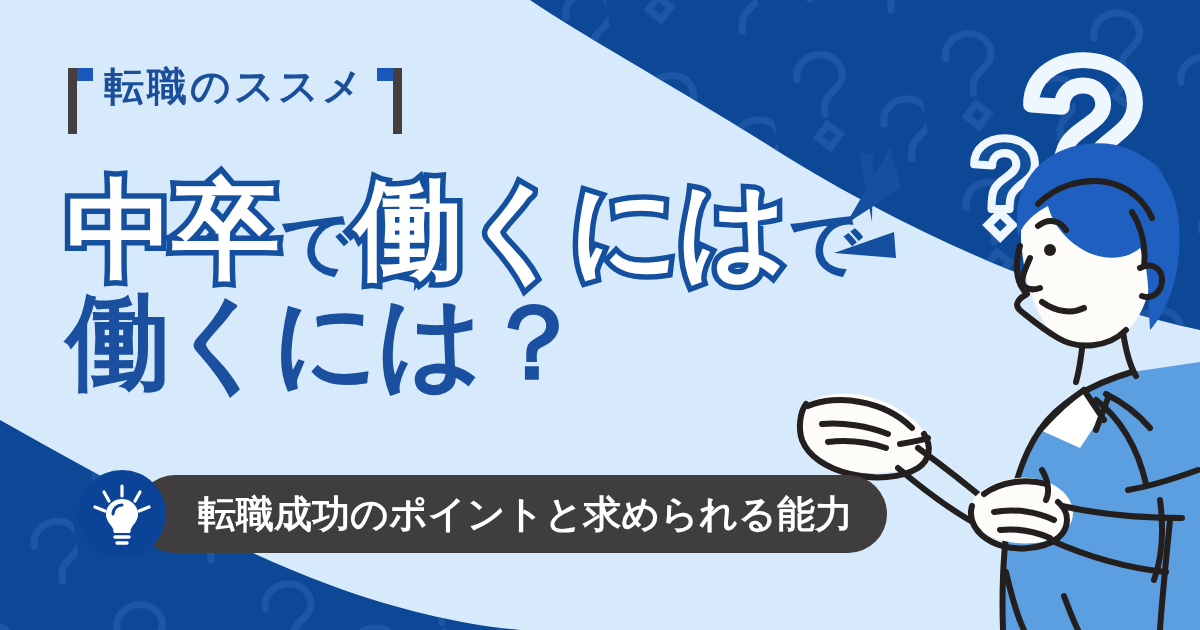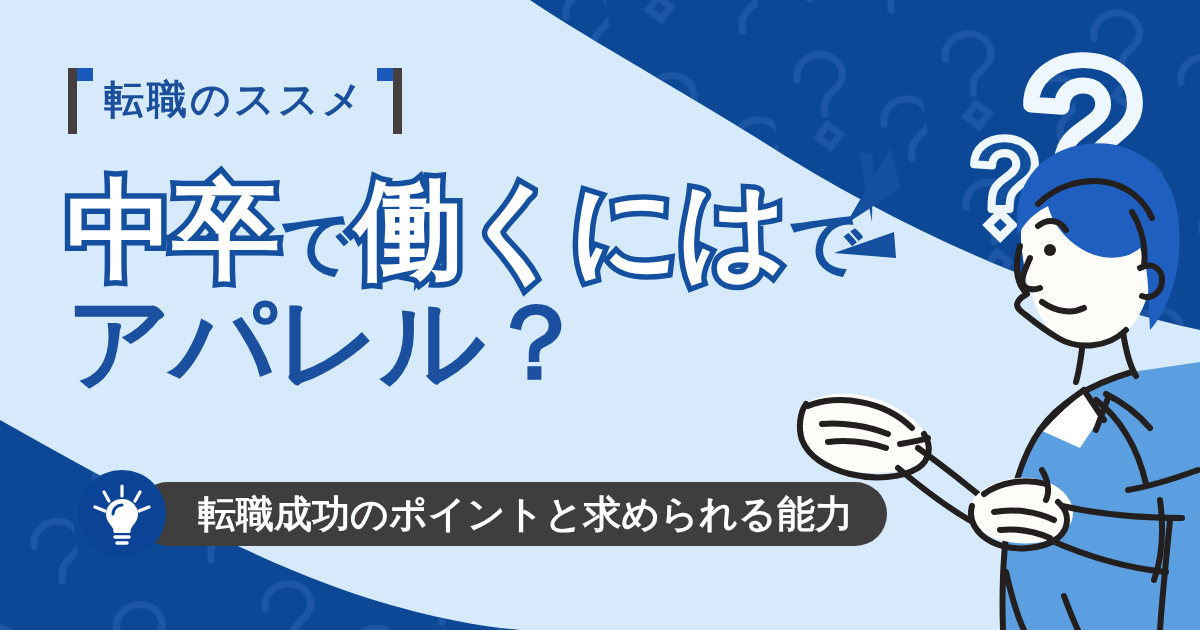--- a/index.html
+++ b/index.html
@@ -12,21 +12,21 @@
   #stage{
     position:relative;width:1200px;height:630px;overflow:hidden;
     background:#d6eafb;
   }
   .layer{position:absolute;top:0;left:0;width:1200px;height:630px;}
   svg{display:block;}
 
   
   .kicker{
     position:absolute;left:68px;top:68px;
-    display:flex;align-items:center;gap:10px;
+    display:flex;align-items:flex-start;gap:10px;
     z-index:20;
   }
   .brk{position:relative;width:26px;height:66px;}
   .brk .bar{position:absolute;top:0;width:9px;height:66px;background:#45403f;}
   .brk .tip{position:absolute;width:16px;height:13px;background:#1a59bb;}
   .brk.left .bar{left:0;}
   .brk.left .tip{left:9px;top:0;}
   .brk.right .bar{right:0;}
   .brk.right .tip{right:9px;top:0;}
   .kicker-text{
@@ -70,21 +70,21 @@
     position:relative;z-index:2;
     width:88px;height:88px;border-radius:50%;
     background:#0b4496;
     display:flex;align-items:center;justify-content:center;
     flex:0 0 auto;
   }
   .pill{
     margin-left:-30px;
     background:#3f3d3d;
     border-radius:44px;
-    height:64px;
+    height:78px;
     display:flex;align-items:center;
     padding:0 34px 0 62px;
   }
   .pill-text{
     color:#ffffff;font-size:38px;font-weight:700;
     letter-spacing:0px;white-space:nowrap;line-height:1;
   }
 </style>
 </head>
 <body>
@@ -241,21 +241,21 @@
   </div>
 
   <div class="headline">
     <div class="hl-row">
       <span class="big-out">中卒</span>
       <span class="mid-solid">で</span>
       <span class="big-out">働くには</span>
       <span class="mid-solid">で</span>
     </div>
     <div class="hl-row">
-      <span class="big-solid">アパレル？</span>
+      <span class="big-solid">働くには？</span>
     </div>
   </div>
 
   <div class="banner">
     <span class="bulb-circle">
       <svg width="62" height="62" viewBox="0 0 62 62">
         <g stroke="#ffffff" stroke-width="3.2" stroke-linecap="round">
           <line x1="31" y1="3" x2="31" y2="13"></line>
           <line x1="13" y1="9" x2="18" y2="18"></line>
           <line x1="49" y1="9" x2="44" y2="18"></line>

